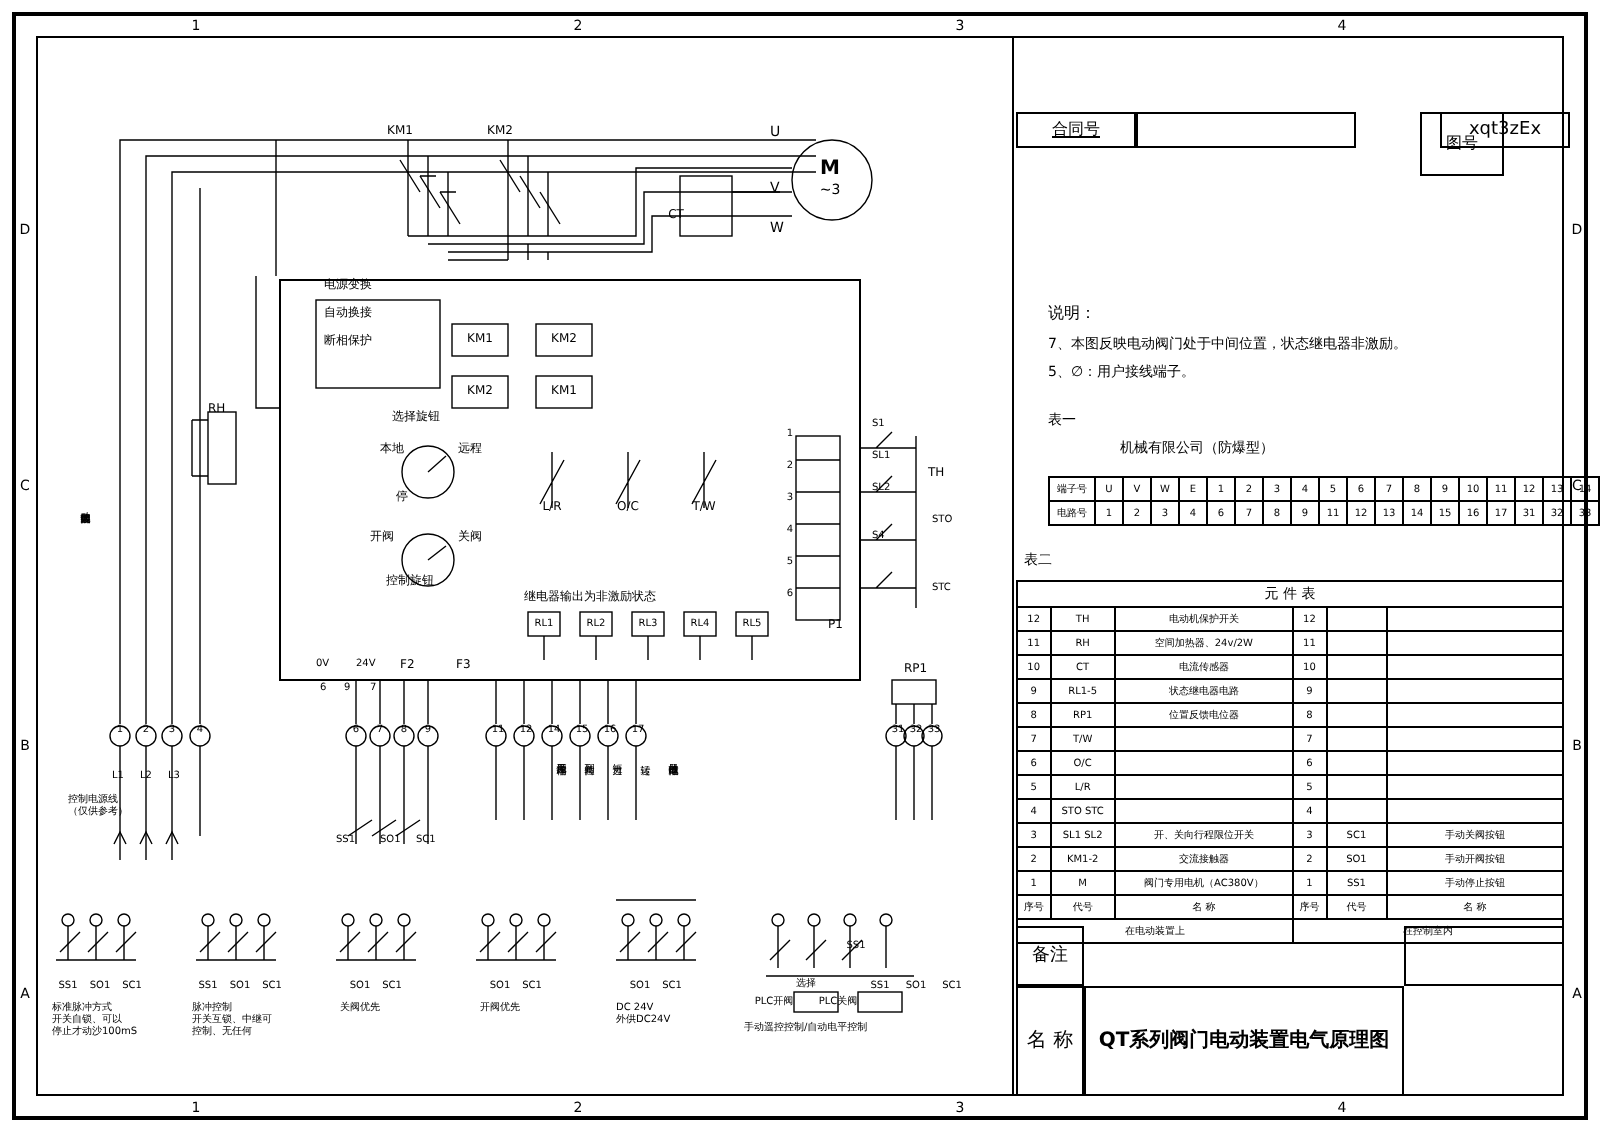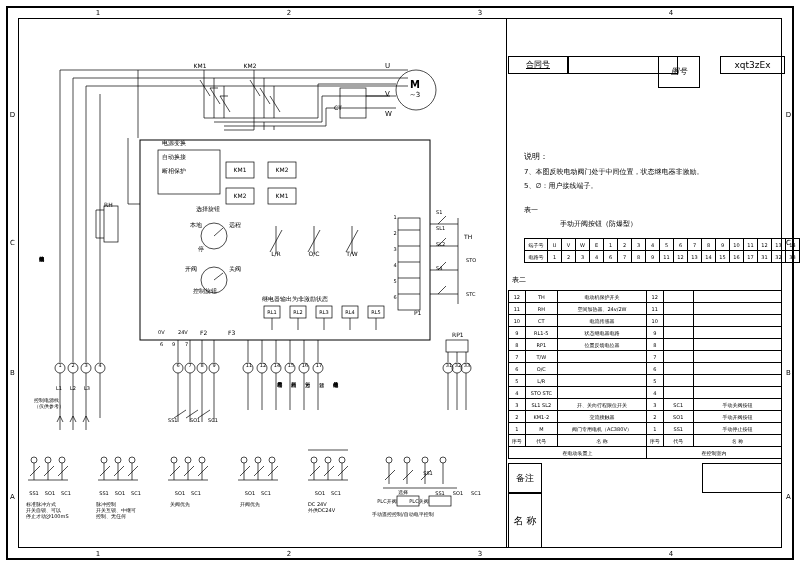--- a/index.html
+++ b/index.html
@@ -365,33 +365,33 @@
   <div class="abs t5" style="left:372px;top:512px;width:110px;">手动遥控控制/自动电平控制</div>
 
   <div class="abs" style="left:506px;top:18px;width:1px;height:530px;background:#000;"></div>
 
   <div class="abs bd" style="left:508px;top:56px;width:60px;height:18px;">
     <div class="ctr t8" style="width:100%;height:100%;text-decoration:underline;">合同号</div>
   </div>
   <div class="abs bd" style="left:568px;top:56px;width:110px;height:18px;">
     <div class="ctr t8" style="width:100%;height:100%;"></div>
   </div>
-  <div class="abs bd" style="left:658px;top:56px;width:42px;height:32px;font-style:italic;">
+  <div class="abs bd" style="left:710px;top:56px;width:42px;height:32px;">
     <div class="ctr t8" style="width:100%;height:100%;">图号</div>
   </div>
   <div class="abs bd" style="left:720px;top:56px;width:65px;height:18px;">
     <div class="ctr t9" style="width:100%;height:100%;">xqt3zEx</div>
   </div>
 
   <div class="abs t8" style="left:524px;top:152px;">说明：</div>
   <div class="abs t7" style="left:524px;top:168px;">7、本图反映电动阀门处于中间位置，状态继电器非激励。</div>
   <div class="abs t7" style="left:524px;top:182px;">5、∅：用户接线端子。</div>
 
   <div class="abs t7" style="left:524px;top:206px;">表一</div>
-  <div class="abs t7" style="left:560px;top:220px;">手动开阀按钮（防爆型）</div>
+  <div class="abs t7" style="left:560px;top:220px;">机械有限公司（防爆型）</div>
   <div class="abs" style="left:524px;top:238px;">
     <table>
       <tbody>
           <tr>
         <td style="width:22px;height:11px;">端子号</td>
         <td style="width:13px;">U</td>
         <td style="width:13px;">V</td>
         <td style="width:13px;">W</td>
         <td style="width:13px;">E</td>
         <td style="width:13px;">1</td>
@@ -431,20 +431,23 @@
         <td>33</td>
       </tr>
     </tbody>
       </table>
   </div>
 
   <div class="abs t7" style="left:512px;top:276px;">表二</div>
   <div class="abs" style="left:508px;top:290px;">
     <table style="width:274px;">
       <tbody>
+          <tr>
+        <td colspan="6" style="height:12px;font-size:7px;">元 件 表</td>
+      </tr>
       <tr>
         <td style="width:16px;height:11px;">12</td>
         <td style="width:32px;">TH</td>
         <td style="width:90px;">电动机保护开关</td>
         <td style="width:16px;">12</td>
         <td style="width:30px;"></td>
         <td style="width:90px;"></td>
       </tr>
       <tr>
         <td style="height:11px;">11</td>
@@ -549,15 +552,18 @@
     </tbody>
       </table>
   </div>
 
   <div class="abs bd" style="left:508px;top:463px;width:34px;height:30px;">
     <div class="ctr t9" style="width:100%;height:100%;">备注</div>
   </div>
   <div class="abs bd" style="left:508px;top:493px;width:34px;height:55px;">
     <div class="ctr t10" style="width:100%;height:100%;">名 称</div>
   </div>
+  <div class="abs bd" style="left:542px;top:493px;width:160px;height:55px;">
+    <div class="ctr t10" style="width:100%;height:100%;font-weight:bold;">QT系列阀门电动装置电气原理图</div>
+  </div>
   <div class="abs bd" style="left:702px;top:463px;width:80px;height:30px;"></div>
 
 </div>
 
 </body></html>

